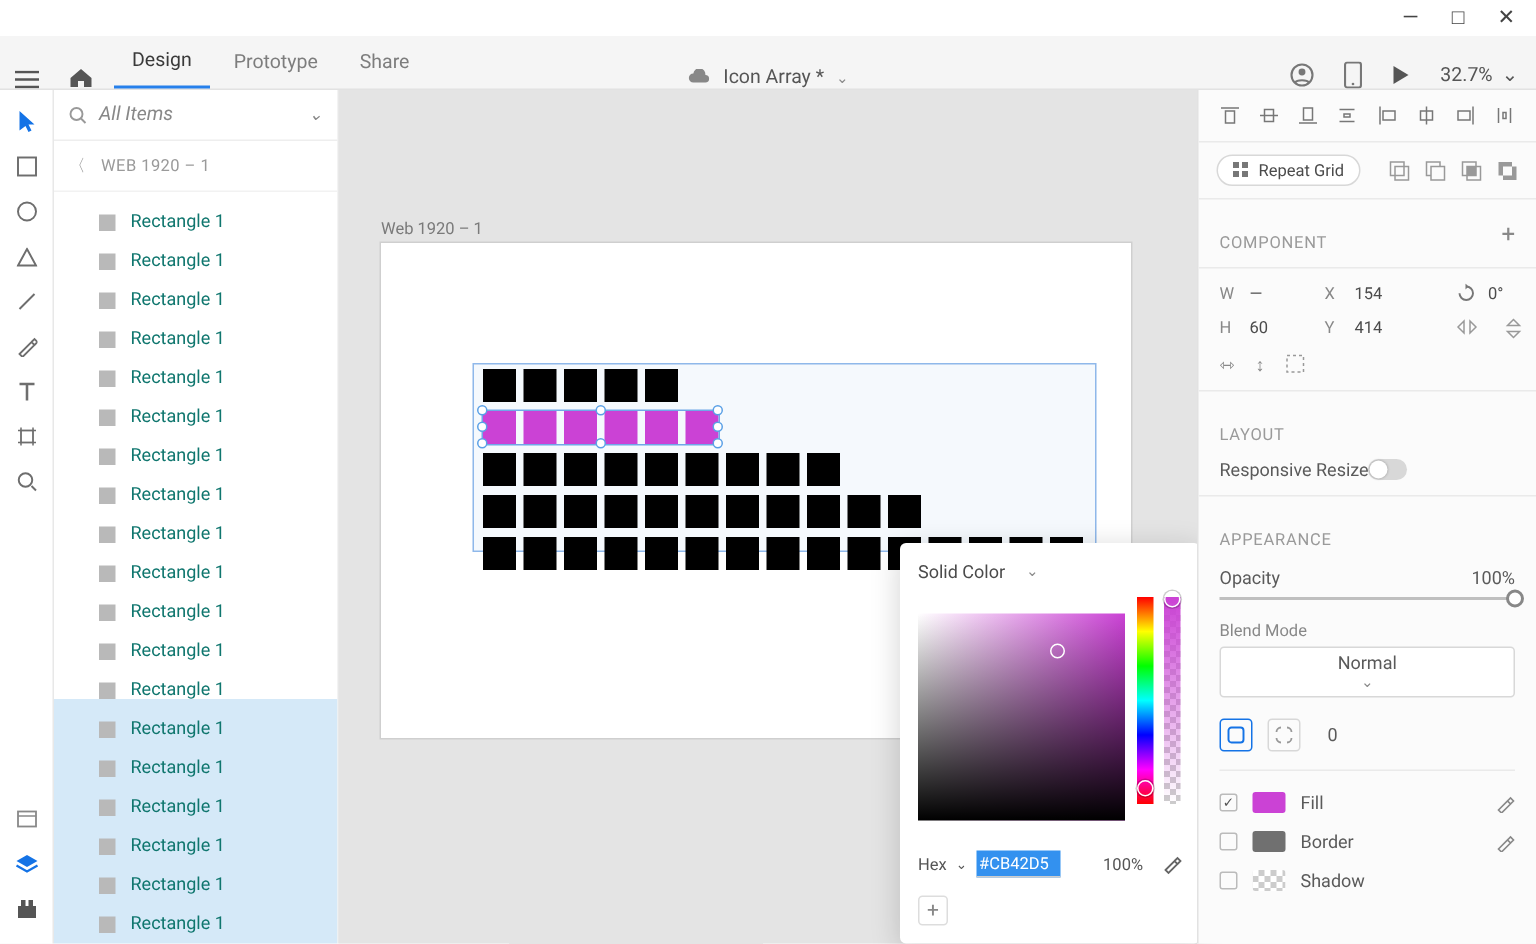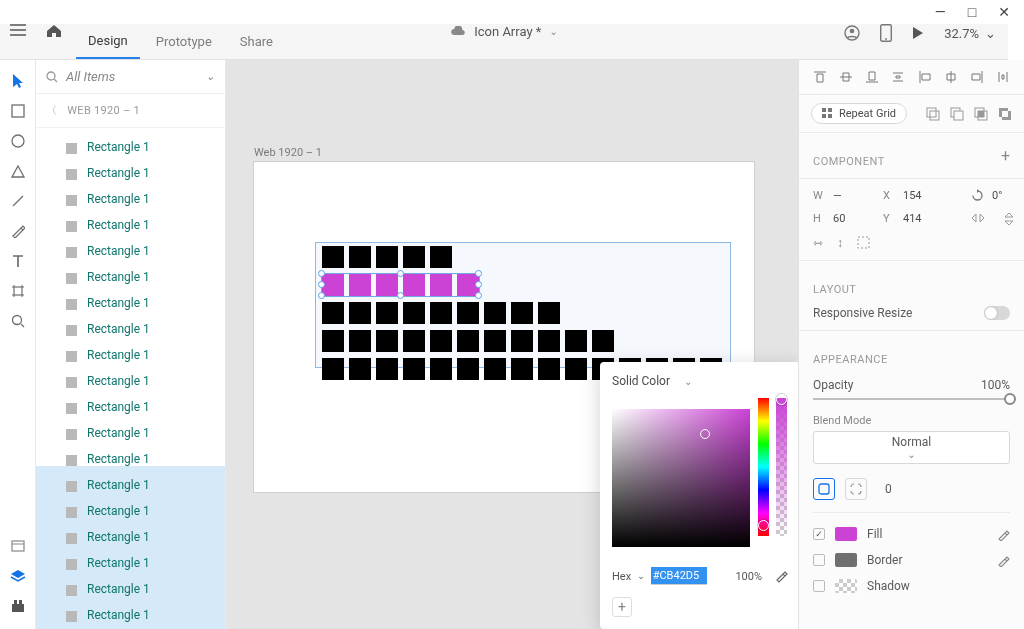--- a/index.html
+++ b/index.html
@@ -3,21 +3,21 @@
 <meta charset="utf-8">
 <style>
 * { box-sizing: border-box; margin: 0; padding: 0; font-family: -apple-system, BlinkMacSystemFont, "Segoe UI", Roboto, Helvetica, Arial, sans-serif; }
 html, body { width: 1024px; height: 629px; overflow: hidden; background: #fff; }
 
 
 .titlebar { position: absolute; top: 0; right: 0; height: 24px; display: flex; align-items: center; gap: 22px; padding-right: 14px; color: #444; }
 .titlebar span { cursor: default; font-size: 14px; line-height: 1; }
 
 
-.topbar { position: absolute; top: 24px; left: 0; right: 16px; height: 36px; background: #f5f5f5; border-bottom: 1px solid #e2e2e2; display: flex; align-items: flex-start; }
+.topbar { position: absolute; top: 24px; left: 0; right: 0; height: 36px; background: #f5f5f5; border-bottom: 1px solid #e2e2e2; display: flex; align-items: flex-end; }
 .hamburger { width: 36px; display:flex; align-items:center; justify-content:center; color:#555; }
 .home-icon { width: 36px; display:flex; align-items:center; justify-content:center; color:#555; }
 .tabnav { display:flex; height:100%; align-items:center; gap: 4px; margin-left: 4px; }
 .tabnav .tab { font-size: 13px; color: #7d7d7d; padding: 0 12px; height:100%; display:flex; align-items:center; cursor:pointer; }
 .tabnav .tab.active { color: #3a3a3a; border-bottom: 2px solid #2680eb; }
 .doc-title { position:absolute; left:50%; transform:translateX(-50%); display:flex; align-items:center; gap:8px; color:#555; font-size:13px; }
 .doc-title .chev { font-size:10px; color:#888; }
 .topbar-right { margin-left:auto; display:flex; align-items:center; gap:20px; padding-right:12px; color:#555; font-size:13px; }
 .zoom { display:flex; align-items:center; gap:6px; }
 
@@ -558,21 +558,21 @@
       <span>
           <svg width="13" height="13">
             <rect x="1" y="1" width="11" height="11" fill="none" stroke="#999" stroke-dasharray="2 2"></rect>
           </svg>
         </span>
     </div>
   </div>
 
   <div class="rp-section">
     <div class="rp-label">LAYOUT</div>
-    <div style="display:flex;align-items:center;justify-content:space-between;margin-top:10px">
+    <div style="display:flex;align-items:center;margin-top:10px">
       <span>Responsive Resize</span>
       <div class="toggle"></div>
     </div>
   </div>
 
   <div class="rp-section" style="border-bottom:none">
     <div class="rp-label">APPEARANCE</div>
     <div style="display:flex;align-items:center;justify-content:space-between;margin-top:12px">
       <span>Opacity</span>
       <span>100%</span>

